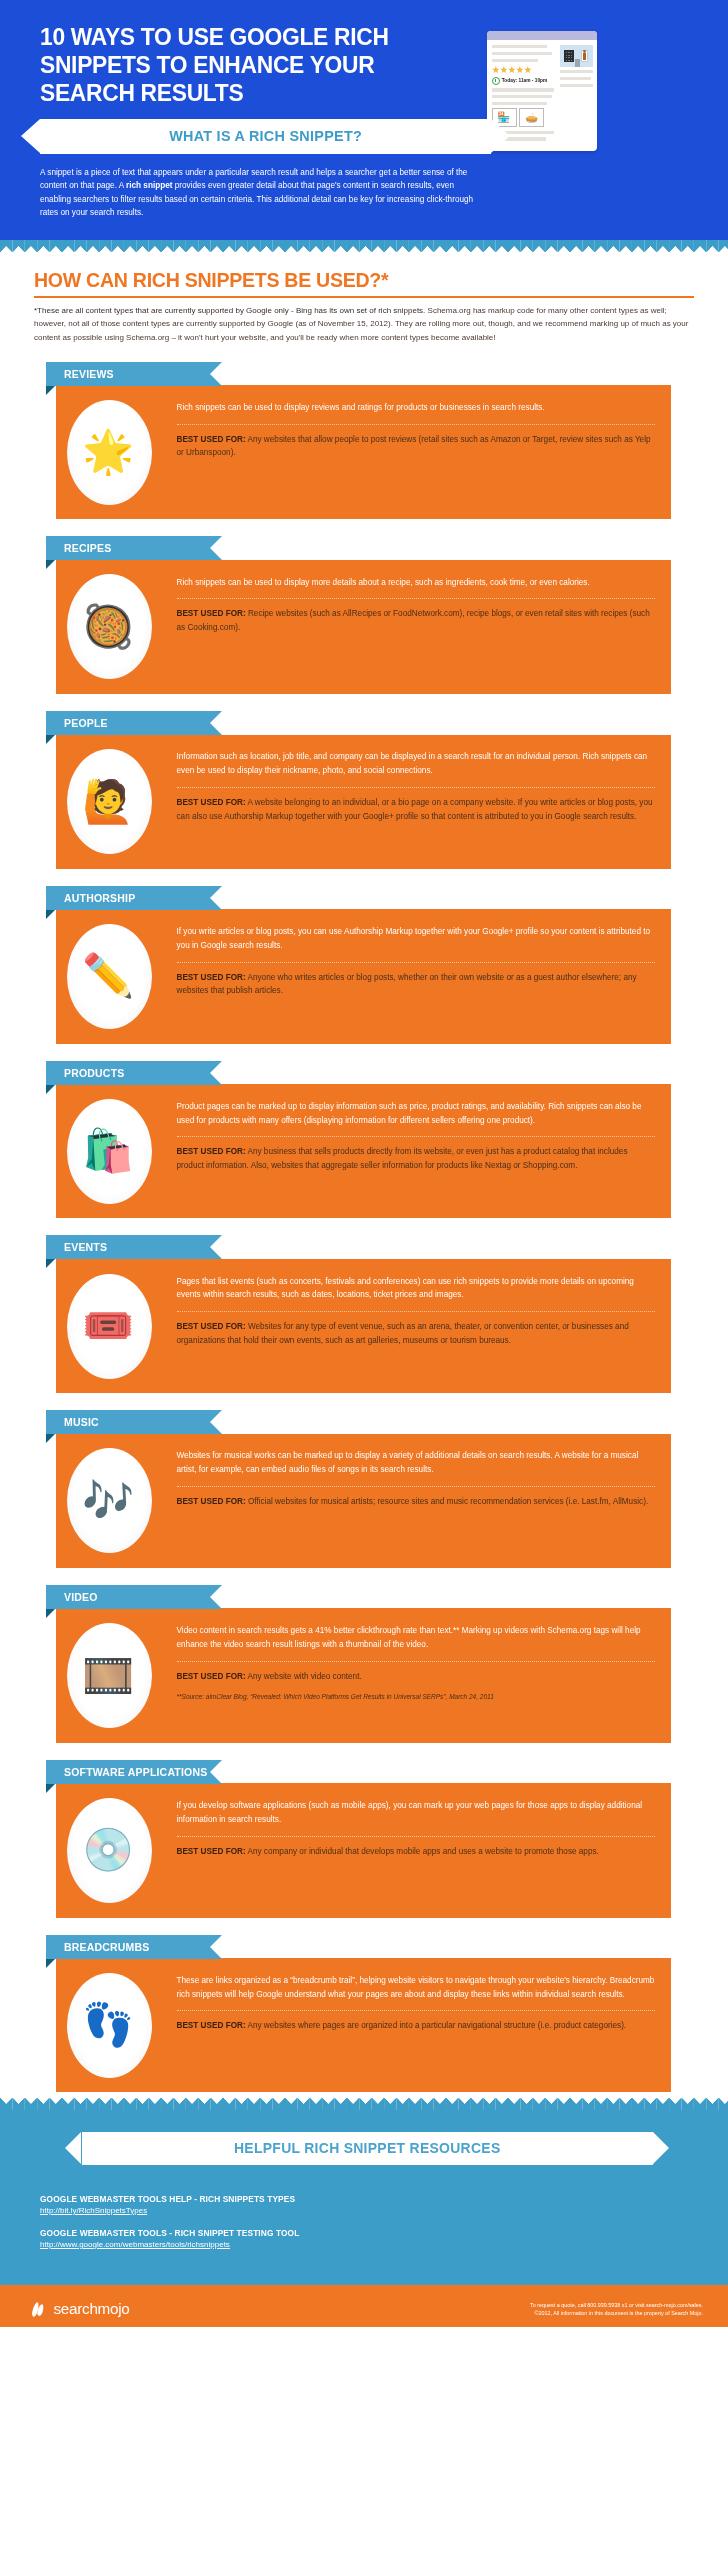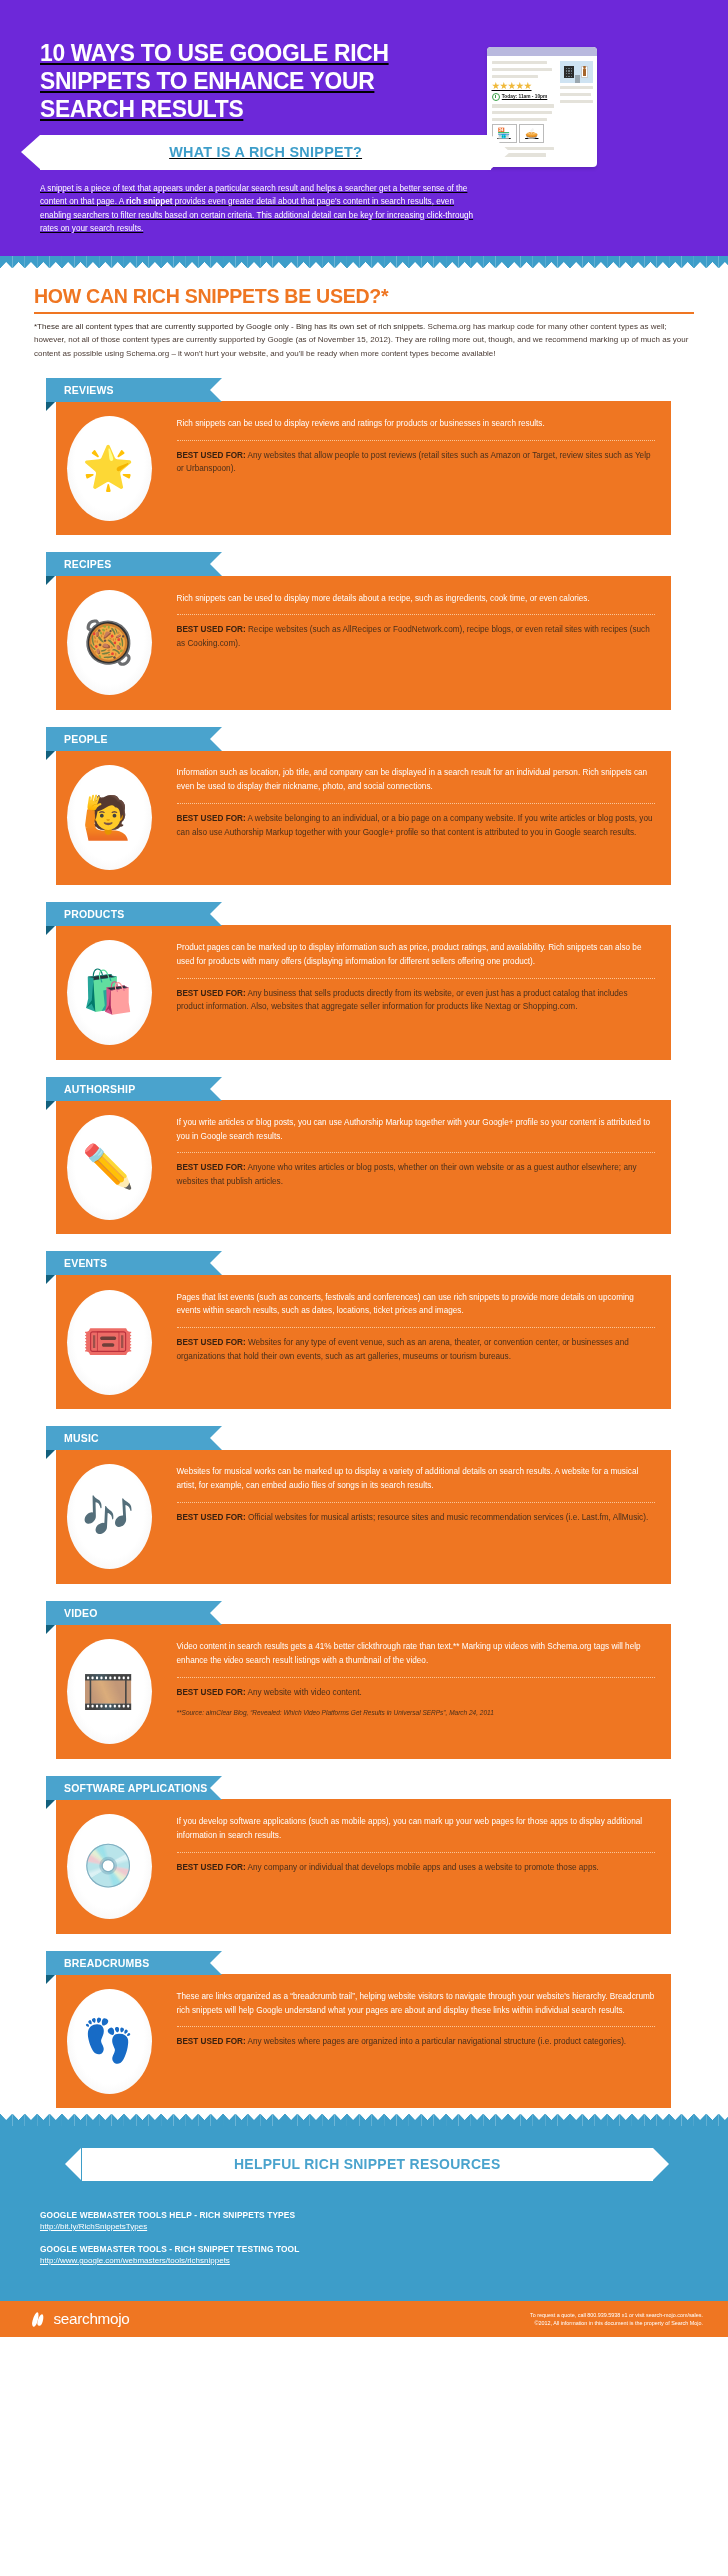--- a/index.html
+++ b/index.html
@@ -6,24 +6,23 @@
   html, body { background: #ffffff; }
   body {
     width: 728px;
     font-family: "Liberation Sans", sans-serif;
     -webkit-font-smoothing: antialiased;
   }
   .page { width: 728px; position: relative; overflow: hidden; }
 
   
   .header {
-    background: #6d28d9;
-    padding: 39px 0 0 0;
+    background: #1d4ed8;
+    padding: 23px 0 0 0;
     position: relative;
-    text-decoration: underline;
   }
   .header-inner { display: flex; padding: 0 34px 0 40px; }
   .header-left { flex: 1 1 auto; max-width: 447px; }
   .header-right { flex: 0 0 113px; padding-top: 8px; }
 
   .main-title {
     color: #ffffff;
     font-family: "Liberation Sans", sans-serif;
     font-weight: bold;
     font-size: 24px;
@@ -264,21 +263,21 @@
     transform-origin: left center;
   }
   .res-url {
     color: #ffffff; font-size: 8px; text-decoration: underline; display: inline-block;
     margin-top: 1.7px;
   }
 
   
   .brandbar {
     background: #ef7622;
-    padding: 9px 25px 9px 32px;
+    padding: 15px 25px 9px 32px;
     display: flex; align-items: center; justify-content: space-between;
   }
   .logo { display: flex; align-items: center; gap: 4.5px; }
   .logo-mark {
     width: 17px; height: 17px; position: relative; flex: 0 0 auto;
   }
   .logo-mark i {
     position: absolute; background: #fff; border-radius: 50% 50% 50% 50%/60% 60% 40% 40%;
   }
   .logo-mark i:nth-child(1) { width: 5.1px; height: 14.7px; left: 0.6px; top: 1.1px; transform: rotate(16deg); }
@@ -406,47 +405,47 @@
             </div>
             <div class="card-text">
               <div class="desc">Information such as location, job title, and company can be displayed in a search result for an individual person. Rich snippets can even be used to display their nickname, photo, and social connections.</div>
               <div class="dotted-sep"></div>
               <div class="best"><b>BEST USED FOR:</b><span> A website belonging to an individual, or a bio page on a company website. If you write articles or blog posts, you can also use Authorship Markup together with your Google+ profile so that content is attributed to you in Google search results.</span></div>
             </div>
           </div>
         </div>
         <div class="card">
           <div class="card-banner">
+            <span class="banner-title">AUTHORSHIP</span>
+          </div>
+          <div class="banner-tail"></div>
+          <div class="card-body">
+            <div class="card-icon">
+              <div class="icon-oval">✏️</div>
+            </div>
+            <div class="card-text">
+              <div class="desc">If you write articles or blog posts, you can use Authorship Markup together with your Google+ profile so your content is attributed to you in Google search results.</div>
+              <div class="dotted-sep"></div>
+              <div class="best"><b>BEST USED FOR:</b><span> Anyone who writes articles or blog posts, whether on their own website or as a guest author elsewhere; any websites that publish articles.</span></div>
+            </div>
+          </div>
+        </div>
+        <div class="card">
+          <div class="card-banner">
             <span class="banner-title">PRODUCTS</span>
           </div>
           <div class="banner-tail"></div>
           <div class="card-body">
             <div class="card-icon">
               <div class="icon-oval">🛍️</div>
             </div>
             <div class="card-text">
               <div class="desc">Product pages can be marked up to display information such as price, product ratings, and availability. Rich snippets can also be used for products with many offers (displaying information for different sellers offering one product).</div>
               <div class="dotted-sep"></div>
               <div class="best"><b>BEST USED FOR:</b><span> Any business that sells products directly from its website, or even just has a product catalog that includes product information. Also, websites that aggregate seller information for products like Nextag or Shopping.com.</span></div>
-            </div>
-          </div>
-        </div>
-        <div class="card">
-          <div class="card-banner">
-            <span class="banner-title">AUTHORSHIP</span>
-          </div>
-          <div class="banner-tail"></div>
-          <div class="card-body">
-            <div class="card-icon">
-              <div class="icon-oval">✏️</div>
-            </div>
-            <div class="card-text">
-              <div class="desc">If you write articles or blog posts, you can use Authorship Markup together with your Google+ profile so your content is attributed to you in Google search results.</div>
-              <div class="dotted-sep"></div>
-              <div class="best"><b>BEST USED FOR:</b><span> Anyone who writes articles or blog posts, whether on their own website or as a guest author elsewhere; any websites that publish articles.</span></div>
             </div>
           </div>
         </div>
         <div class="card">
           <div class="card-banner">
             <span class="banner-title">EVENTS</span>
           </div>
           <div class="banner-tail"></div>
           <div class="card-body">
             <div class="card-icon">

